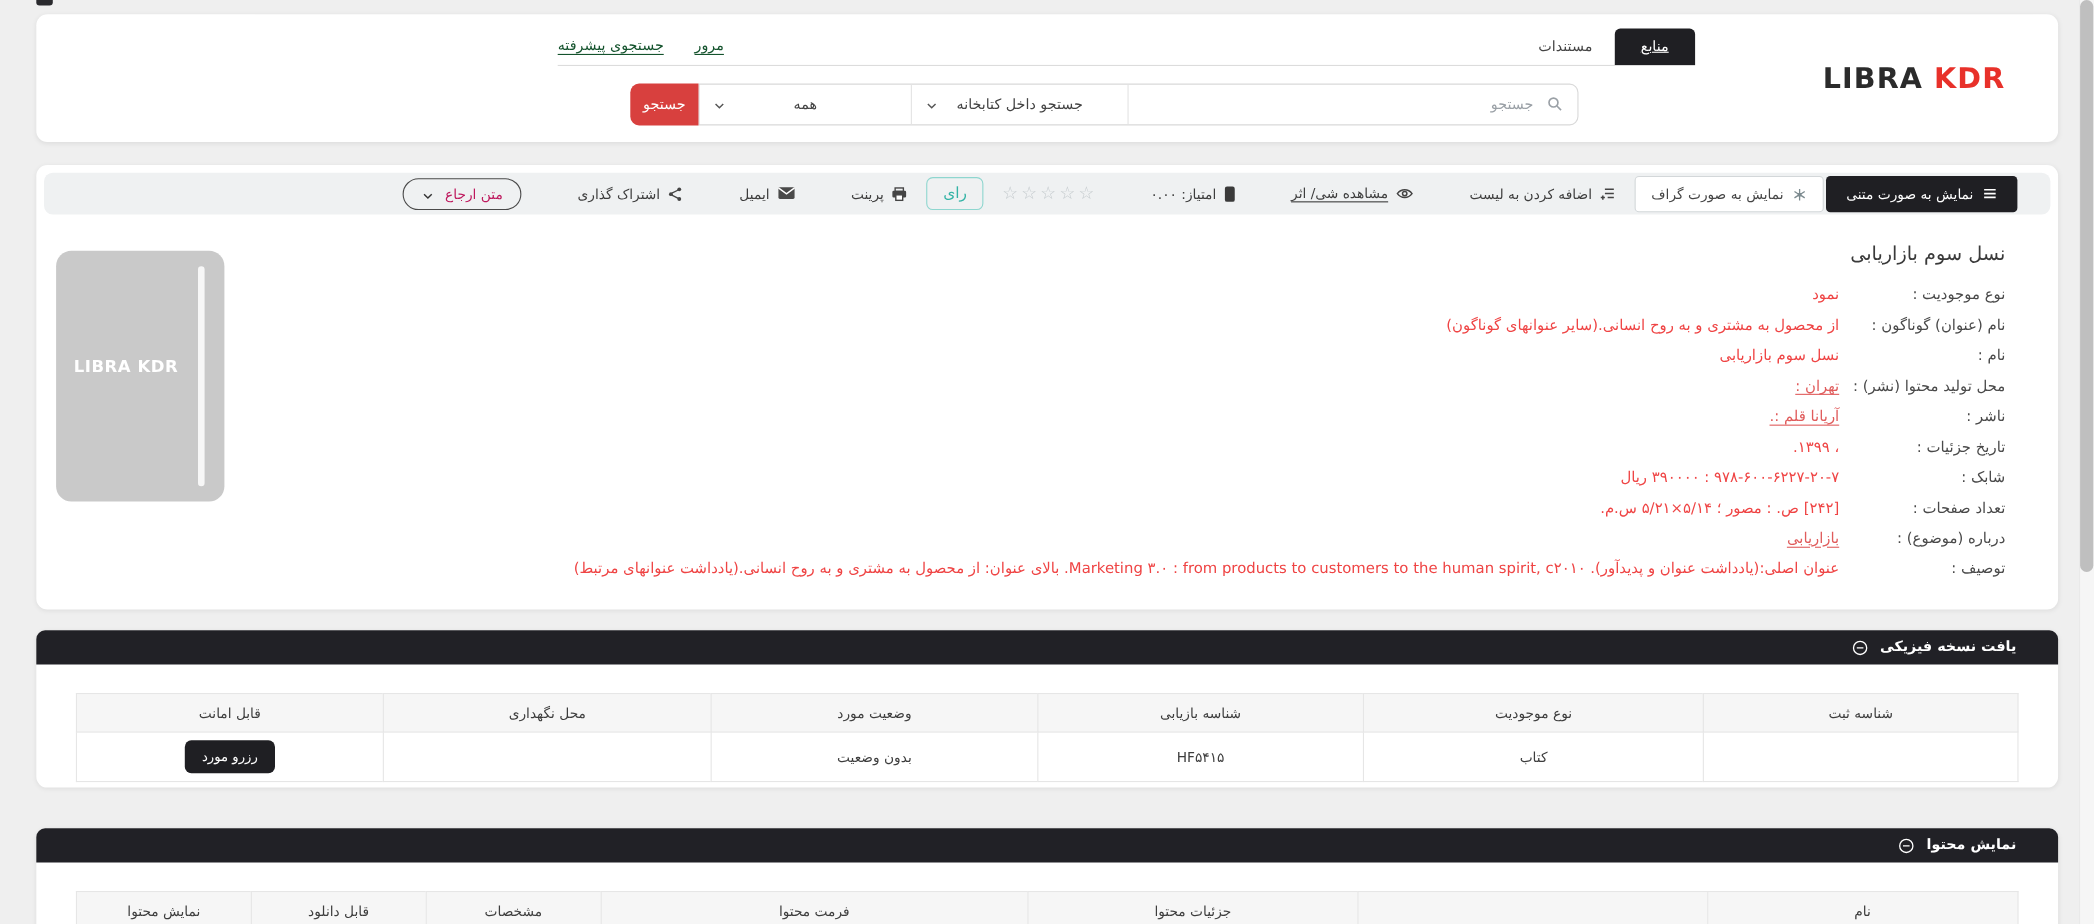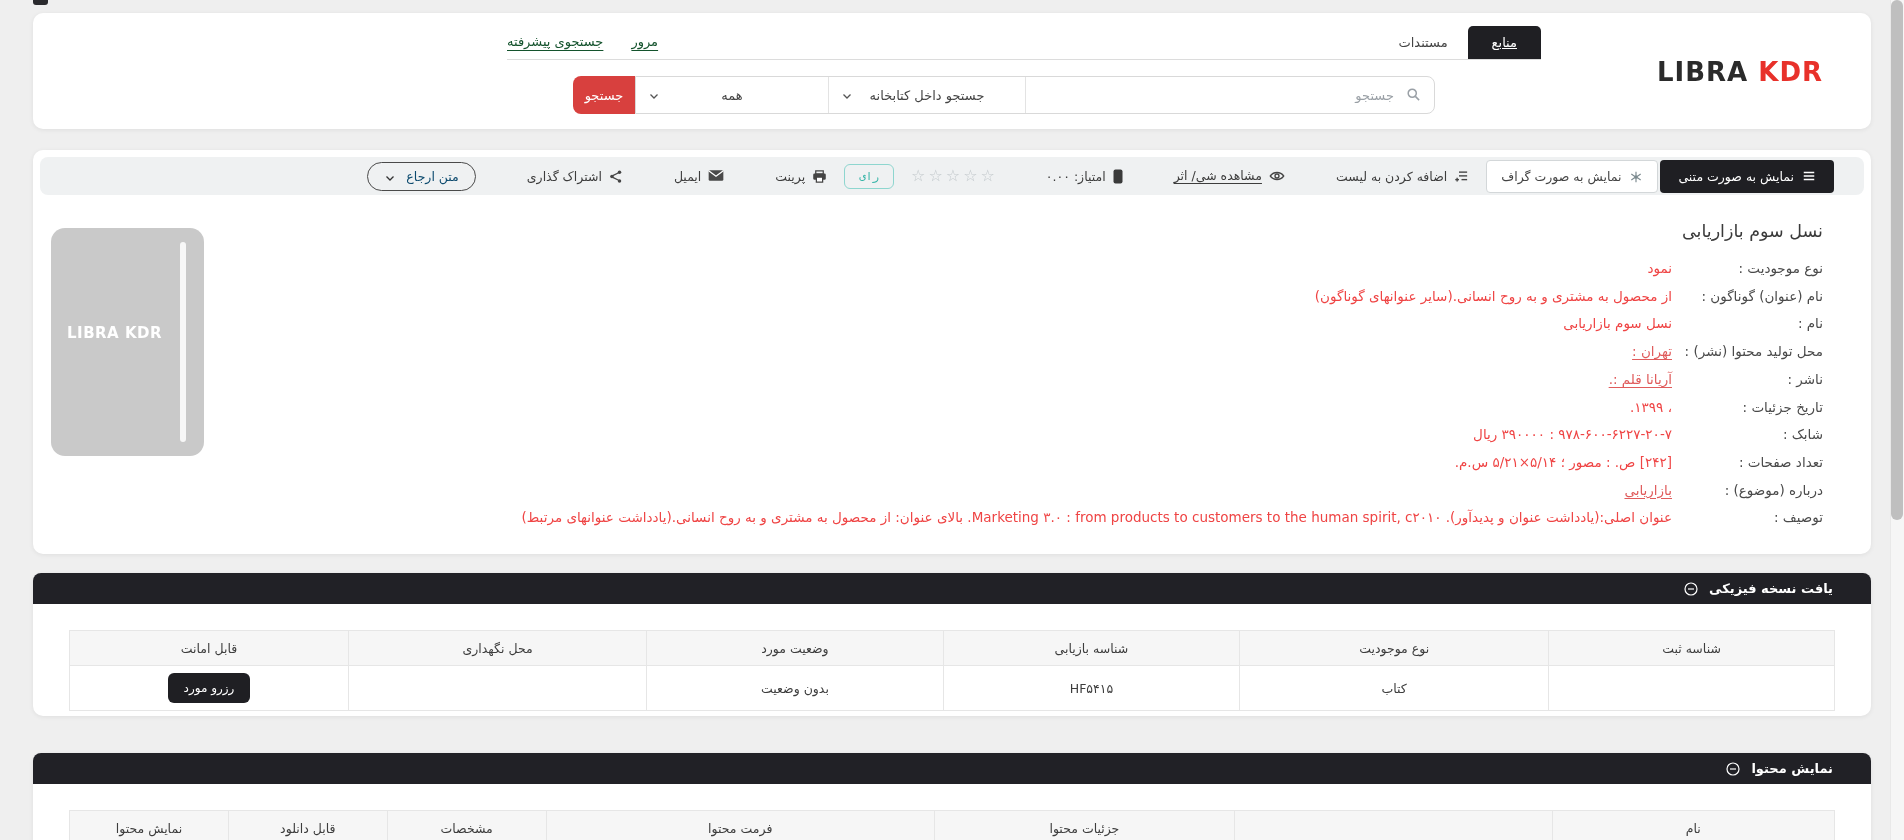--- a/index.html
+++ b/index.html
@@ -65,25 +65,25 @@
   }
   .btn-outline {
     background:#fff; color:#444; border:1px solid #d3d7d9; border-radius:4px; padding:8px 14px;
     font-family:inherit; font-size:12.5px; display:flex; align-items:flex-end; gap:8px; cursor:pointer;
   }
   .tb-link-underline { text-decoration:underline; text-underline-offset:3px; }
   .stars { display:flex; gap:3px; }
   .star { color:#c4cacd; font-size:16px; line-height:1; cursor:pointer; }
   .vote-btn {
     background:transparent; border:1px solid #8ed6cf; color:#33b3a6; border-radius:6px;
-    padding:5px 14px; font-family:Liberation Mono, monospace; font-size:11px; cursor:pointer;
+    padding:5px 14px; font-family:Liberation Serif, serif; font-size:14px; cursor:pointer;
   }
   .cite-pill {
     display:flex; align-items:flex-end; gap:10px; border:1px solid #4a4a4a; border-radius:16px;
-    padding:6px 16px; background:transparent; font-family:inherit; font-size:12.5px; color:#0c4a6e; cursor:pointer;
+    padding:6px 16px; background:transparent; font-family:inherit; font-size:12.5px; color:#be185d; cursor:pointer;
   }
   .cover {
     position:absolute; left:18px; top:78px; width:153px; height:228px;
     background:#c9c9c9; border-radius:14px;
   }
   .cover::before {
     content:""; position:absolute; right:18px; top:14px; bottom:14px; width:6px;
     background:rgba(255,255,255,.85); border-radius:6px;
   }
   .cover-text {

